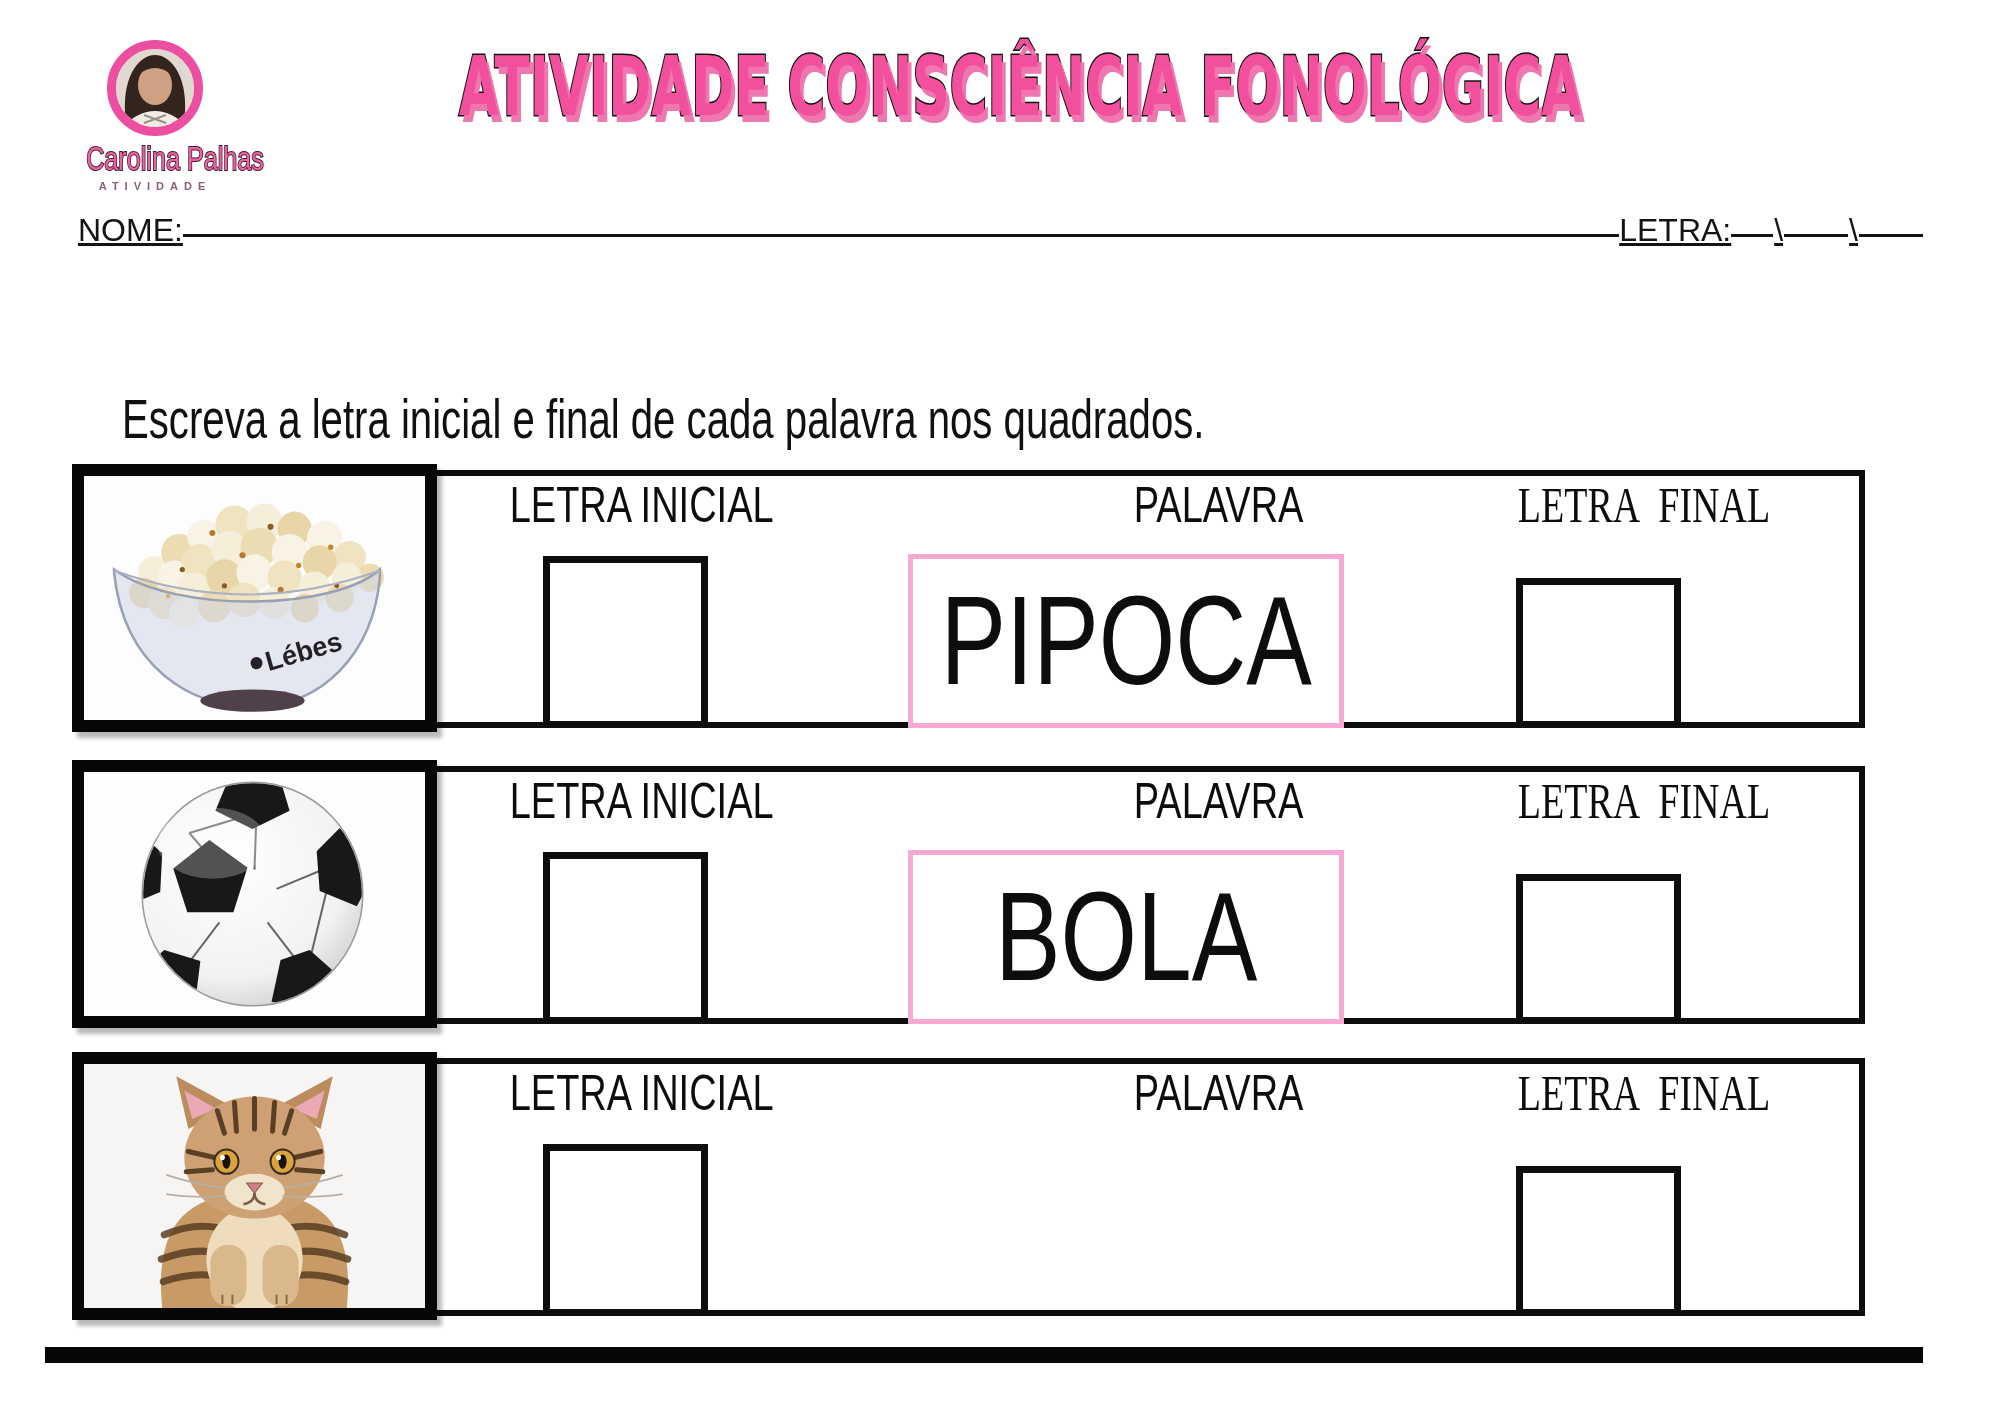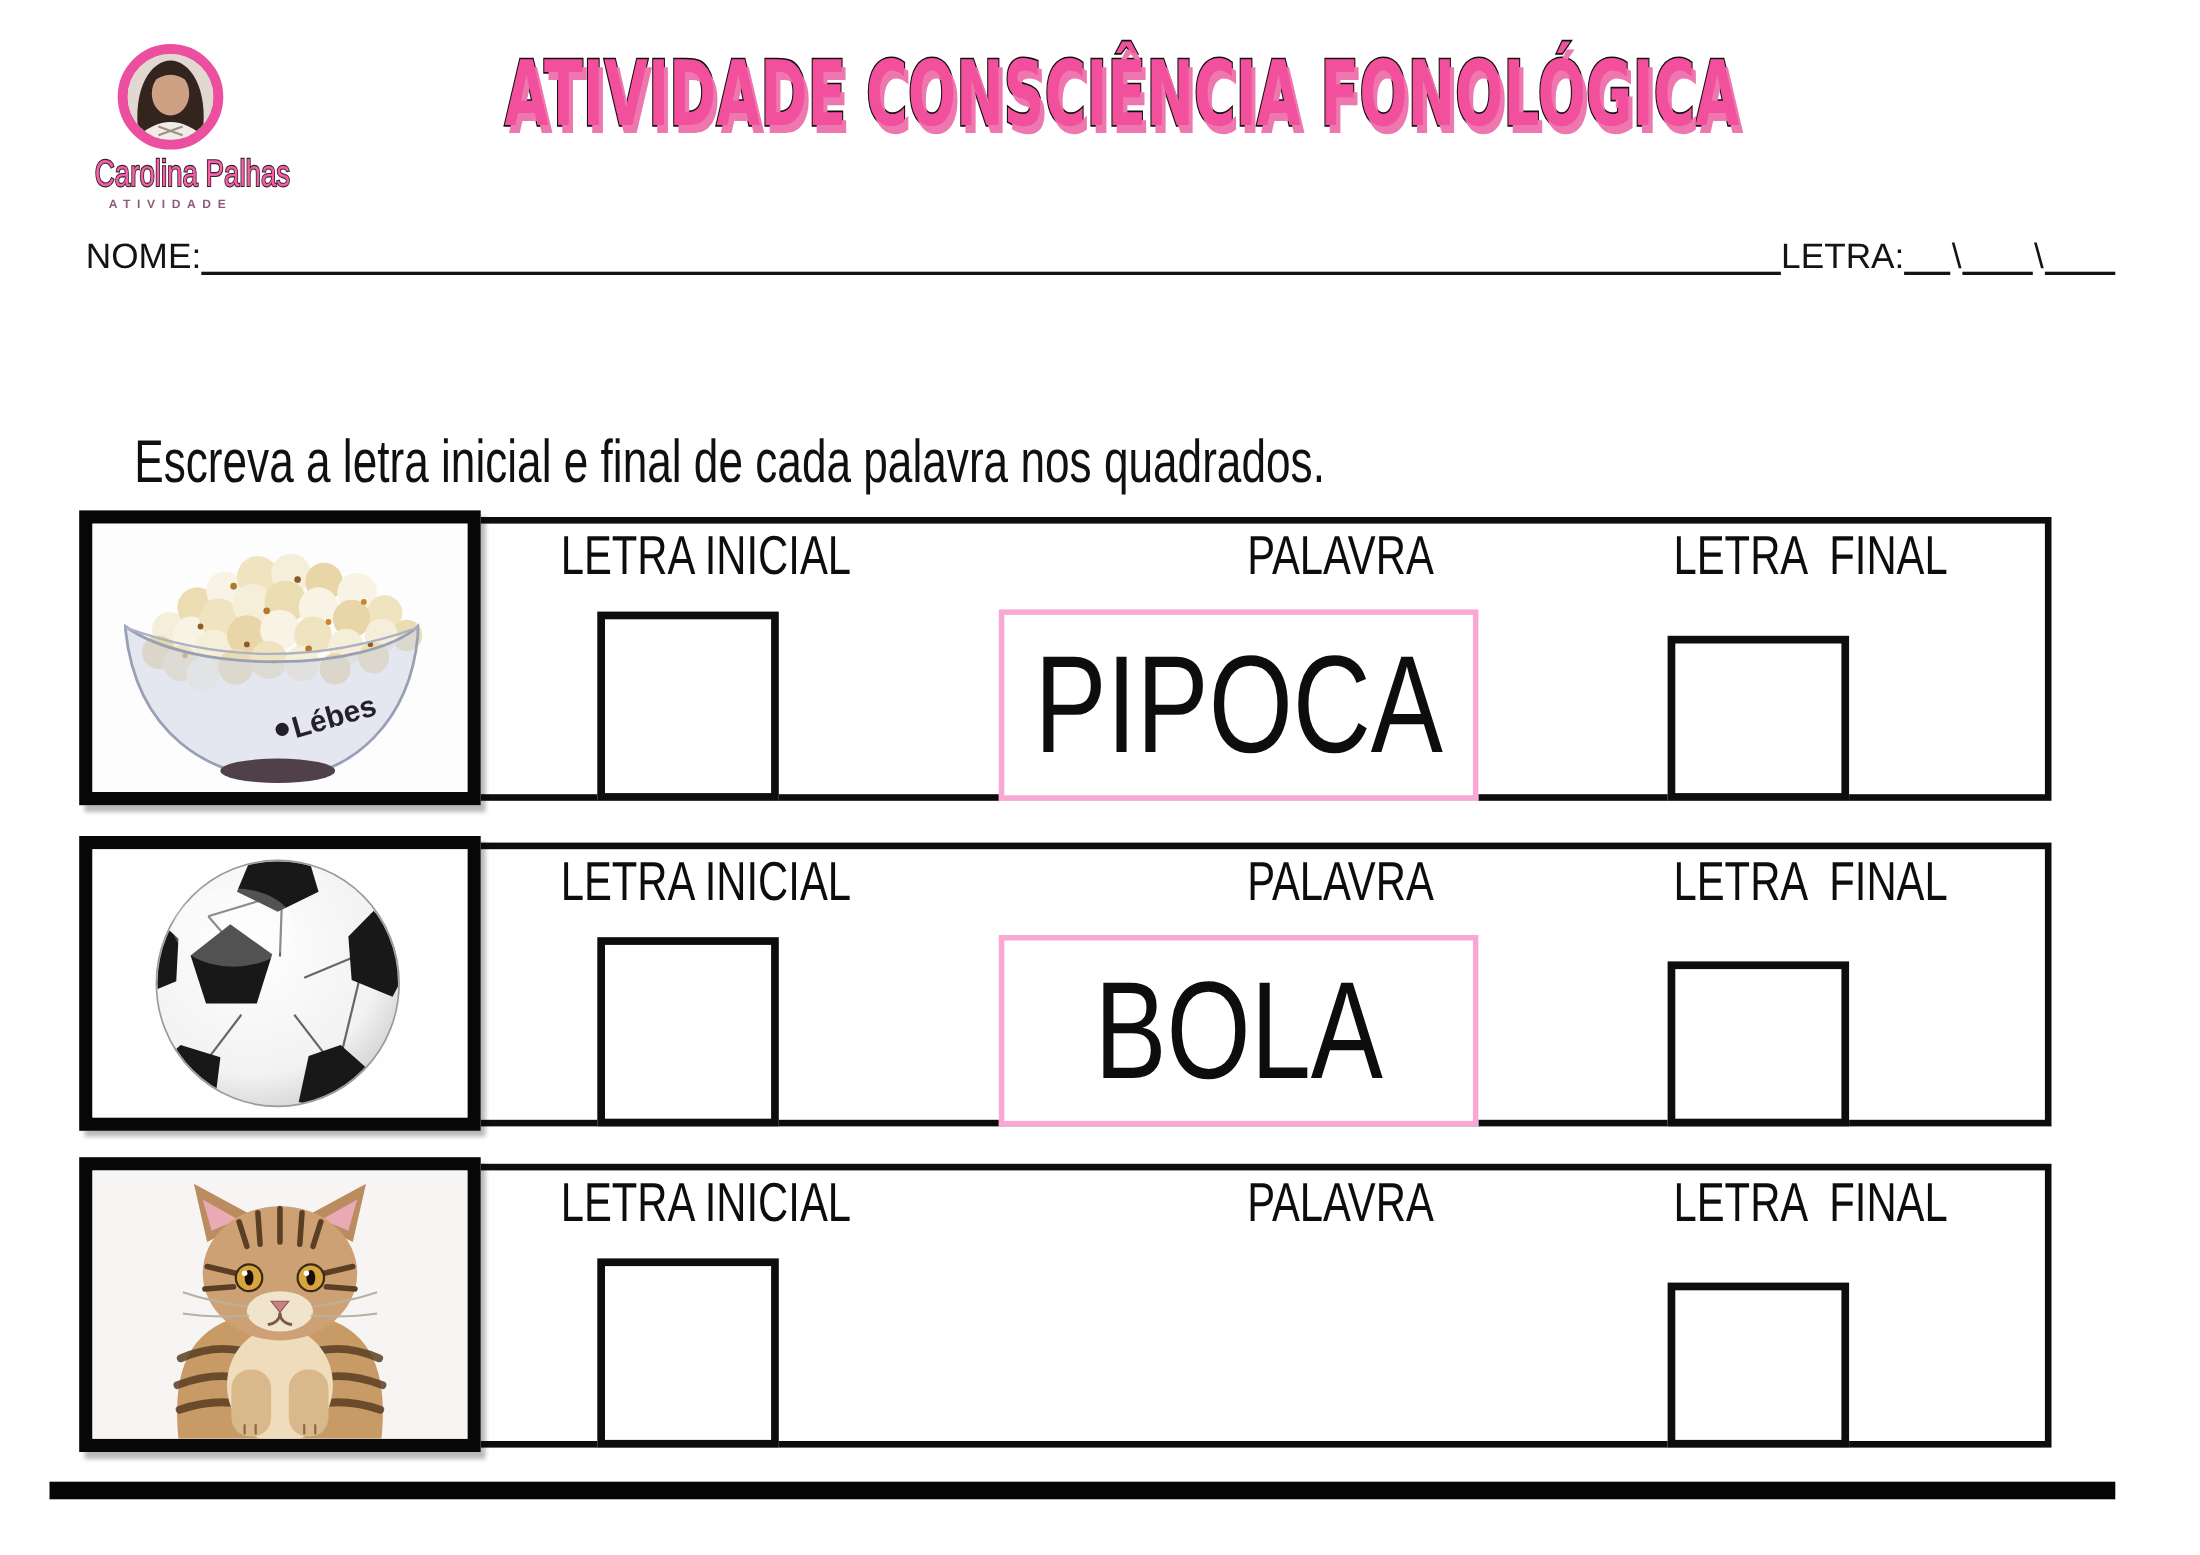--- a/index.html
+++ b/index.html
@@ -21,21 +21,21 @@
   
   .title-wrap{position:absolute;left:20px;top:40px;width:2000px;text-align:center;}
   .title{display:inline-block;white-space:nowrap;
          font-family:"DejaVu Sans","Liberation Sans",sans-serif;
          font-weight:800;font-size:82px;line-height:1.15;color:#f2509c;
          -webkit-text-stroke:3px #101010;paint-order:stroke fill;
          text-shadow:6px 7px 0 #ed77ae;
          transform:scaleX(.63);transform-origin:center;}
   
   .form-line{position:absolute;left:78px;top:210px;width:1845px;height:40px;
-             display:flex;align-items:flex-end;font-size:32px;line-height:1;}
+             display:flex;align-items:center;font-size:32px;line-height:1;text-decoration:underline;}
   .form-line .lbl{white-space:nowrap;padding-bottom:1px;}
   .fill{border-bottom:3px solid #141414;height:10px;}
   .fill.grow{flex:1;}
   .seg1{width:42px;} .seg2{width:64px;} .seg3{width:64px;}
   .bslash{padding:0 1px 1px 1px;}
   
   .instruction{position:absolute;left:122px;top:392px;font-size:55px;line-height:1;
                white-space:nowrap;color:#101010;
                transform:scaleX(.73);transform-origin:left center;}
   
@@ -45,21 +45,21 @@
          border:6px solid #0d0d0d;box-sizing:border-box;background:#fff;z-index:1;}
   .img-box{position:absolute;left:72px;top:-6px;width:365px;height:268px;
            border:12px solid #070707;box-sizing:border-box;background:#fff;z-index:2;
            box-shadow:5px 6px 4px rgba(0,0,0,.28);}
   .img-box svg{display:block;width:100%;height:100%;}
   .col-head{position:absolute;top:10px;text-align:right;font-size:50px;line-height:1;
             color:#0d0d0d;white-space:nowrap;z-index:3;}
   .col-head span{display:inline-block;transform:scaleX(.76);transform-origin:center;}
   .h-initial{left:455px;width:360px;}
   .h-word{left:930px;width:400px;}
-  .h-final{left:1430px;width:380px;word-spacing:14px;}
+  .h-final{left:1430px;width:380px;word-spacing:14px;font-family:Liberation Serif, serif;}
   .ans{position:absolute;border:7px solid #0d0d0d;box-sizing:border-box;background:#fff;z-index:3;}
   .ans.initial{left:543px;top:86px;width:165px;height:172px;}
   .ans.final{left:1516px;top:108px;width:165px;height:150px;}
   .word-box{position:absolute;left:908px;top:84px;width:436px;height:174px;
             border:5px solid #f9a8d4;box-sizing:border-box;background:#fff;z-index:3;
             display:flex;align-items:center;justify-content:center;}
   .word-box span{display:inline-block;font-size:126px;line-height:1;color:#0d0d0d;
                  transform:scaleX(.78);transform-origin:center;white-space:nowrap;}
   
   .bottom-rule{position:absolute;left:45px;top:1347px;width:1878px;height:16px;background:#060606;}

